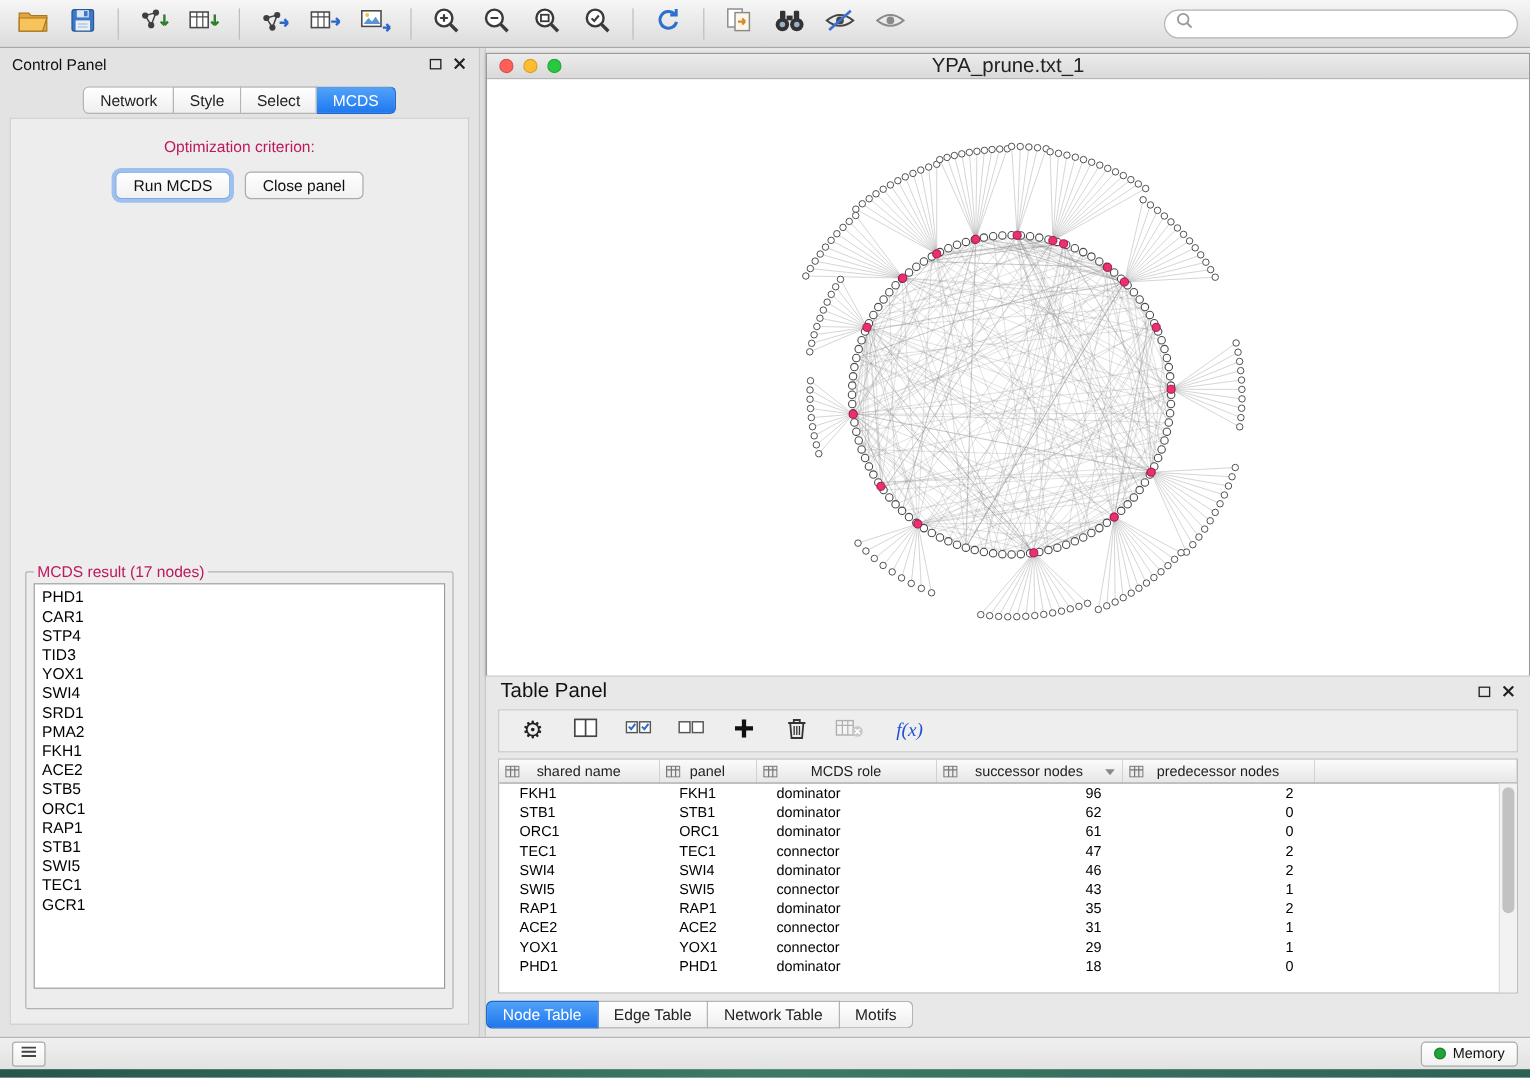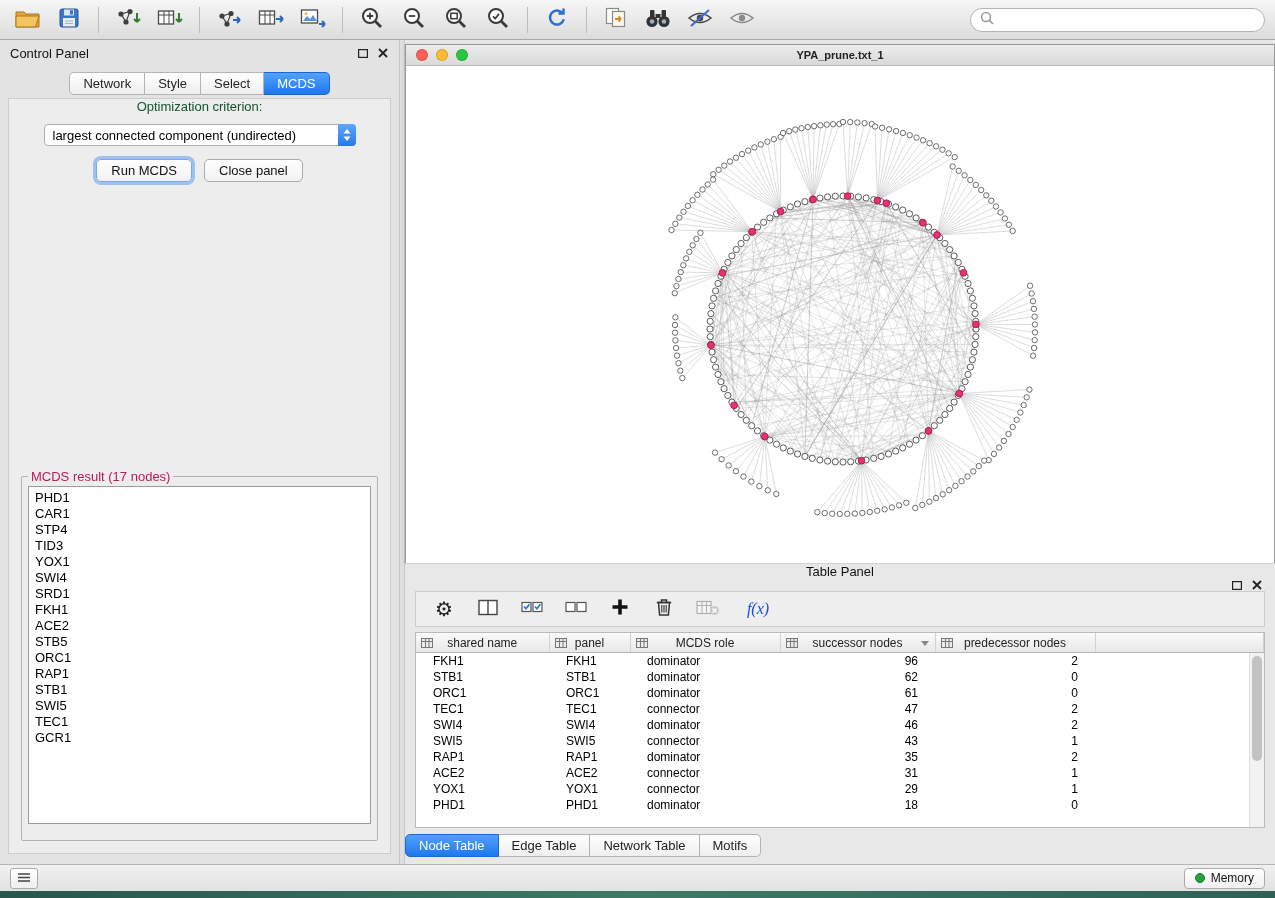--- a/index.html
+++ b/index.html
@@ -28,21 +28,21 @@
   .win-ctrl{width:12px;height:12px;display:flex;align-items:center;justify-content:center;cursor:default;}
   .cp-tabs{position:absolute;left:0;top:32px;width:100%;display:flex;justify-content:center;}
   .seg-tab{
     padding:3px 13px;font-size:13px;color:#222;background:linear-gradient(#ffffff,#efefef);
     border:1px solid #b4b4b4;border-left:none;line-height:15px;cursor:default;
   }
   .seg-tab.first{border-left:1px solid #b4b4b4;border-radius:5px 0 0 5px;}
   .seg-tab.last{border-radius:0 5px 5px 0;}
   .seg-tab.active{background:linear-gradient(#52a2f9,#1e78ef);border-color:#1b67cf;color:#fff;}
   .cp-inner{position:absolute;left:8px;right:8px;top:58px;bottom:10px;background:#ededed;border:1px solid #cdcdcd;}
-  .opt-label{text-align:center;font-size:13px;color:#14532d;}
+  .opt-label{margin-top:16px;text-align:center;font-size:13px;color:#be185d;}
   .dropdown{
     margin:10px auto 0;width:312px;height:22px;background:#fff;border:1px solid #adadad;border-radius:4px;
     display:flex;align-items:center;font-size:13px;box-sizing:border-box;position:relative;
   }
   .dropdown .dd-text{padding-left:8px;flex:1;white-space:nowrap;overflow:hidden;}
   .dd-stepper{
     width:18px;height:22px;margin:-1px -1px -1px 0;background:linear-gradient(#5ea7fa,#2677ef);
     border-radius:0 4px 4px 0;display:flex;align-items:center;justify-content:center;
   }
   .btn-row{margin-top:13px;display:flex;justify-content:center;gap:12px;}
@@ -61,28 +61,28 @@
   .mcds-item{font-size:13px;line-height:16px;padding-left:6px;color:#000;}
   
   .gutter{position:absolute;left:400px;top:40px;width:5px;height:824px;background:#dedede;border-right:1px solid #c8c8c8;box-sizing:border-box;}
   
   .net-window{
     position:absolute;left:405px;top:44px;width:870px;height:519px;box-sizing:border-box;
     background:#fff;border:1px solid #9a9a9a;box-shadow:0 1px 3px rgba(0,0,0,.18);
   }
   .net-titlebar{
     height:20px;background:linear-gradient(#ececec,#d9d9d9);border-bottom:1px solid #b7b7b7;
-    display:flex;align-items:center;justify-content:center;font-size:11px;font-weight:bold;color:#222;position:relative;
+    display:flex;align-items:center;justify-content:center;font-size:17px;font-weight:normal;color:#222;position:relative;
   }
   .traffic{position:absolute;left:10px;top:4px;display:flex;gap:8px;}
   .tl{width:12px;height:12px;border-radius:50%;border:1px solid rgba(0,0,0,.15);box-sizing:border-box;}
   .net-canvas{width:868px;height:497px;background:#fff;}
   
   .table-panel{position:absolute;left:405px;top:564px;width:870px;height:300px;background:#e8e8e8;box-sizing:border-box;}
-  .tp-titlebar{height:24px;display:flex;align-items:center;padding:0 12px;font-size:13px;color:#111;flex-direction:column;}
+  .tp-titlebar{height:24px;display:flex;align-items:center;padding:0 12px;font-size:17px;color:#111;}
   .tp-toolbar{
     margin:3px 10px 0;height:36px;background:#eeeeee;border:1px solid #cccccc;
     display:flex;align-items:center;gap:20px;padding:0 16px;box-sizing:border-box;
   }
   .tico{display:flex;align-items:center;justify-content:center;width:24px;height:24px;}
   .gear-glyph{font-size:20px;color:#222;line-height:20px;}
   .fx-label{font-family:"Liberation Serif",serif;font-style:italic;font-size:16px;color:#1d4ed8;}
   .table-wrap{
     position:absolute;left:10px;right:10px;top:68px;height:196px;background:#fff;border:1px solid #bbb;
     overflow:hidden;box-sizing:border-box;
@@ -284,43 +284,35 @@
     </span>
   </div>
   <div class="cp-tabs">
     <div class="seg-tab first">Network</div>
     <div class="seg-tab">Style</div>
     <div class="seg-tab">Select</div>
     <div class="seg-tab last active">MCDS</div>
   </div>
   <div class="cp-inner">
     <div class="opt-label">Optimization criterion:</div>
-    <div class="dropdown">
-      <span class="dd-text">largest connected component (undirected)</span>
-      <span class="dd-stepper">
-          <svg width="10" height="14">
-            <path d="M5 1 L8.5 5.5 H1.5 Z" fill="#fff"></path>
-            <path d="M5 13 L1.5 8.5 H8.5 Z" fill="#fff"></path>
-          </svg>
-        </span>
-    </div>
     <div class="btn-row">
       <button class="mac-btn focus-ring">Run MCDS</button>
       <button class="mac-btn">Close panel</button>
     </div>
     <fieldset class="mcds-fieldset">
       <legend>MCDS result (17 nodes)</legend>
       <div class="mcds-list">
           <div class="mcds-item">PHD1</div>
           <div class="mcds-item">CAR1</div>
           <div class="mcds-item">STP4</div>
           <div class="mcds-item">TID3</div>
           <div class="mcds-item">YOX1</div>
           <div class="mcds-item">SWI4</div>
           <div class="mcds-item">SRD1</div>
+          <div class="mcds-item">PMA2</div>
           <div class="mcds-item">FKH1</div>
           <div class="mcds-item">ACE2</div>
           <div class="mcds-item">STB5</div>
           <div class="mcds-item">ORC1</div>
           <div class="mcds-item">RAP1</div>
           <div class="mcds-item">STB1</div>
           <div class="mcds-item">SWI5</div>
           <div class="mcds-item">TEC1</div>
           <div class="mcds-item">GCR1</div>
         </div>

